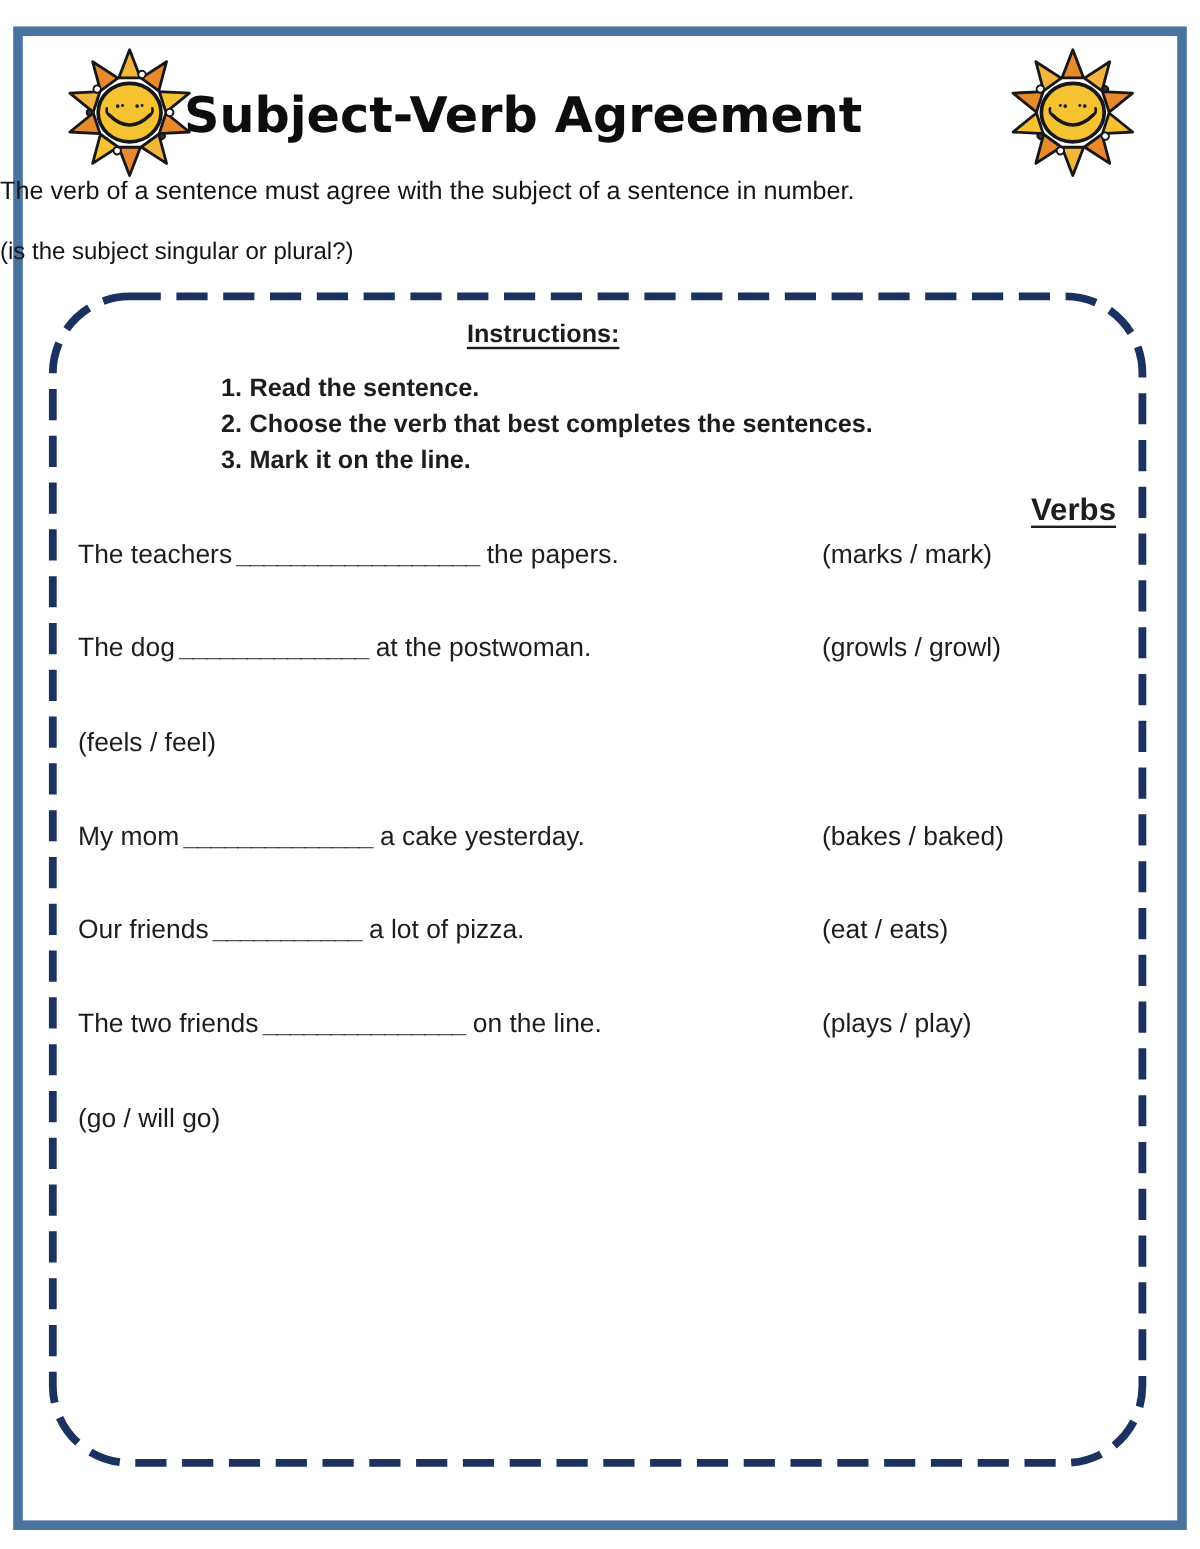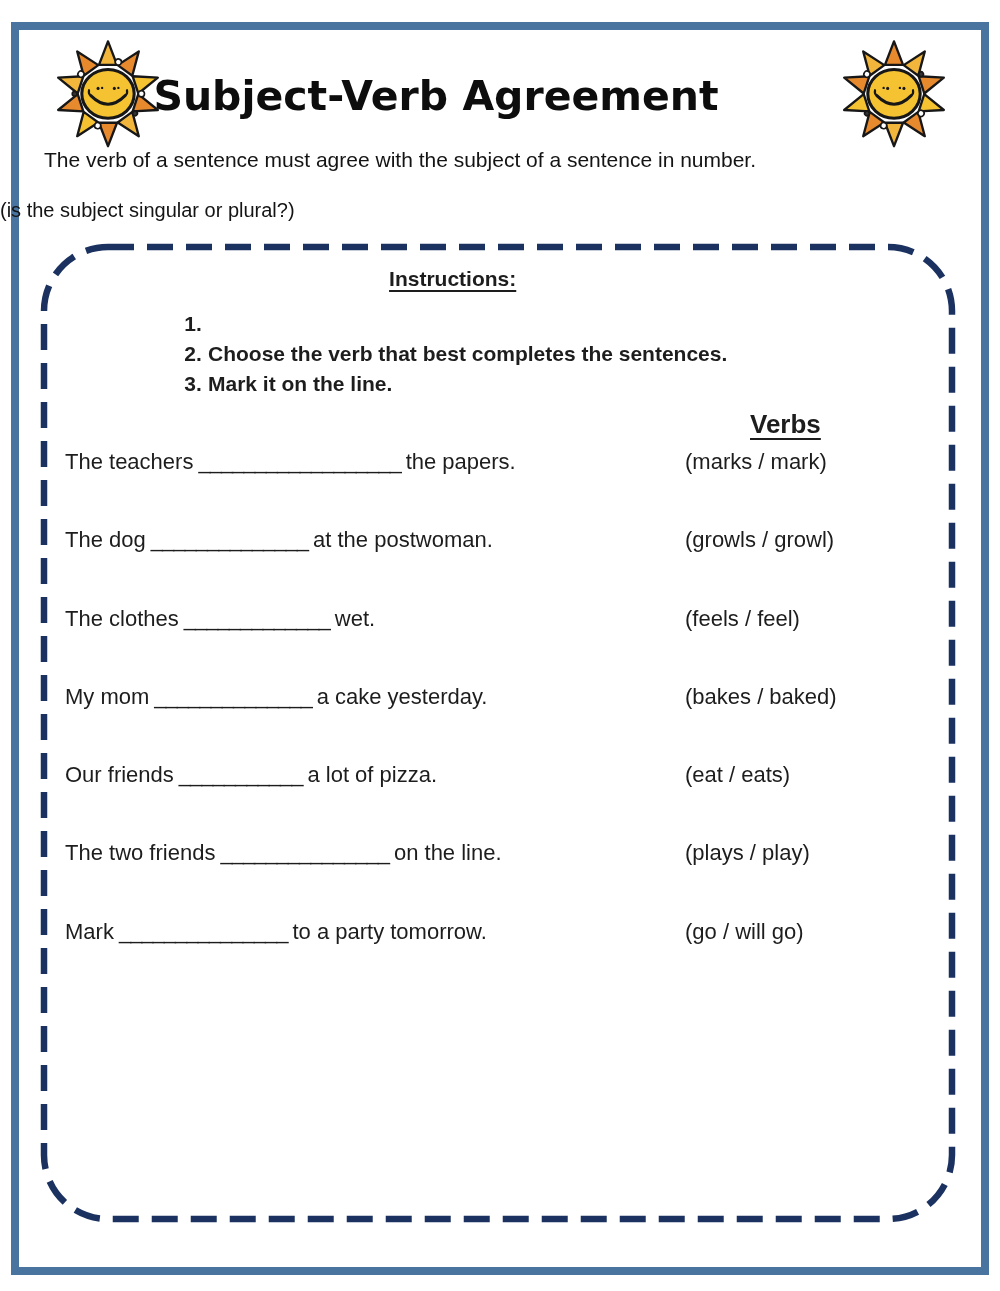--- a/index.html
+++ b/index.html
@@ -14,47 +14,47 @@
   
   .sun{position:absolute;top:36px;width:112px;height:112px;}
   .sun.left{left:52px;}
   .sun.right{right:50px;transform:scaleX(-1);}
   .title{
     position:absolute;top:72px;left:0;width:872px;text-align:center;
     font-family:"DejaVu Sans", sans-serif;font-weight:700;font-size:41px;
     letter-spacing:0px;color:#0d0d0d;
   }
   .subtitle{
-    position:absolute;top:148px;left:0;width:800px;text-align:center;
+    position:absolute;top:148px;left:0;width:800px;text-align:left;
     font-size:21px;font-weight:500;color:#141414;
   }
   .hint{
     position:absolute;top:199px;left:0;width:1000px;text-align:left;
     font-size:20px;font-weight:500;color:#141414;
   }
   
   .sheet{position:absolute;left:40px;top:243px;width:916px;height:980px;}
   .sheet svg.border{position:absolute;left:0;top:0;}
   .instructions{position:absolute;left:138px;top:24px;text-align:center;}
   .instructions .heading{
     font-size:21px;font-weight:700;text-decoration:underline;
     text-underline-offset:4px;text-decoration-thickness:2px;
   }
   .steps{margin-top:18px;}
   .step{display:flex;font-size:21px;font-weight:700;line-height:30px;}
   .step .num{width:30px;flex:none;}
   .verbs-header{
-    position:absolute;left:710px;top:166px;width:180px;text-align:left;
+    position:absolute;left:710px;top:166px;width:180px;text-align:right;
     font-size:26px;font-weight:700;text-decoration:underline;
     text-underline-offset:5px;text-decoration-thickness:2px;
   }
   .rows{position:absolute;left:25px;top:205px;width:885px;}
   .row{display:flex;align-items:baseline;height:78.3px;}
   .sentence{width:620px;flex:none;font-size:22px;line-height:27px;white-space:nowrap;}
-  .blank{letter-spacing:-1px;margin:2px 5px;}
+  .blank{letter-spacing:-1px;margin:2px 5px;font-style:italic;}
   .options{font-size:22px;line-height:27px;white-space:nowrap;}
 </style>
 </head>
 <body>
 
 <div class="frame"></div>
 
 <svg class="sun left" viewBox="0 0 120 124" aria-hidden="true">
   <g stroke="#171717" stroke-width="2.6" stroke-linejoin="round">
     <polygon points="60,6 50,32 70,32" fill="#f1b63b" transform="rotate(0 60 64)"></polygon>
@@ -125,20 +125,21 @@
 <div class="sheet">
   <svg class="border" width="916" height="980" viewBox="0 0 916 980" aria-hidden="true">
     <rect x="4" y="4" width="908" height="972" rx="64" ry="64" fill="none" stroke="#1b3260" stroke-width="6.5" stroke-dasharray="26 13"></rect>
   </svg>
 
   <div class="instructions">
     <div class="heading">Instructions:</div>
     <div class="steps">
       <div class="step">
         <span class="num">1.</span>
+        <span>Read the sentence.</span>
       </div>
       <div class="step">
         <span class="num">2.</span>
         <span>Choose the verb that best completes the sentences.</span>
       </div>
       <div class="step">
         <span class="num">3.</span>
         <span>Mark it on the line.</span>
       </div>
     </div>
@@ -149,33 +150,31 @@
   <div class="rows">
     <div class="row">
       <span class="sentence"><span>The teachers</span><span class="blank">__________________</span><span>the papers.</span></span>
       <span class="options">(marks / mark)</span>
     </div>
     <div class="row">
       <span class="sentence"><span>The dog</span><span class="blank">______________</span><span>at the postwoman.</span></span>
       <span class="options">(growls / growl)</span>
     </div>
     <div class="row">
-      <span class="sentence"><span>The clothes</span><span class="blank">_____________</span><span>wet.</span></span>
       <span class="options">(feels / feel)</span>
     </div>
     <div class="row">
       <span class="sentence"><span>My mom</span><span class="blank">______________</span><span>a cake yesterday.</span></span>
       <span class="options">(bakes / baked)</span>
     </div>
     <div class="row">
       <span class="sentence"><span>Our friends</span><span class="blank">___________</span><span>a lot of pizza.</span></span>
       <span class="options">(eat / eats)</span>
     </div>
     <div class="row">
       <span class="sentence"><span>The two friends</span><span class="blank">_______________</span><span>on the line.</span></span>
       <span class="options">(plays / play)</span>
     </div>
     <div class="row">
-      <span class="sentence"><span>Mark</span><span class="blank">_______________</span><span>to a party tomorrow.</span></span>
       <span class="options">(go / will go)</span>
     </div>
   </div>
 </div>
 
 </body></html>

